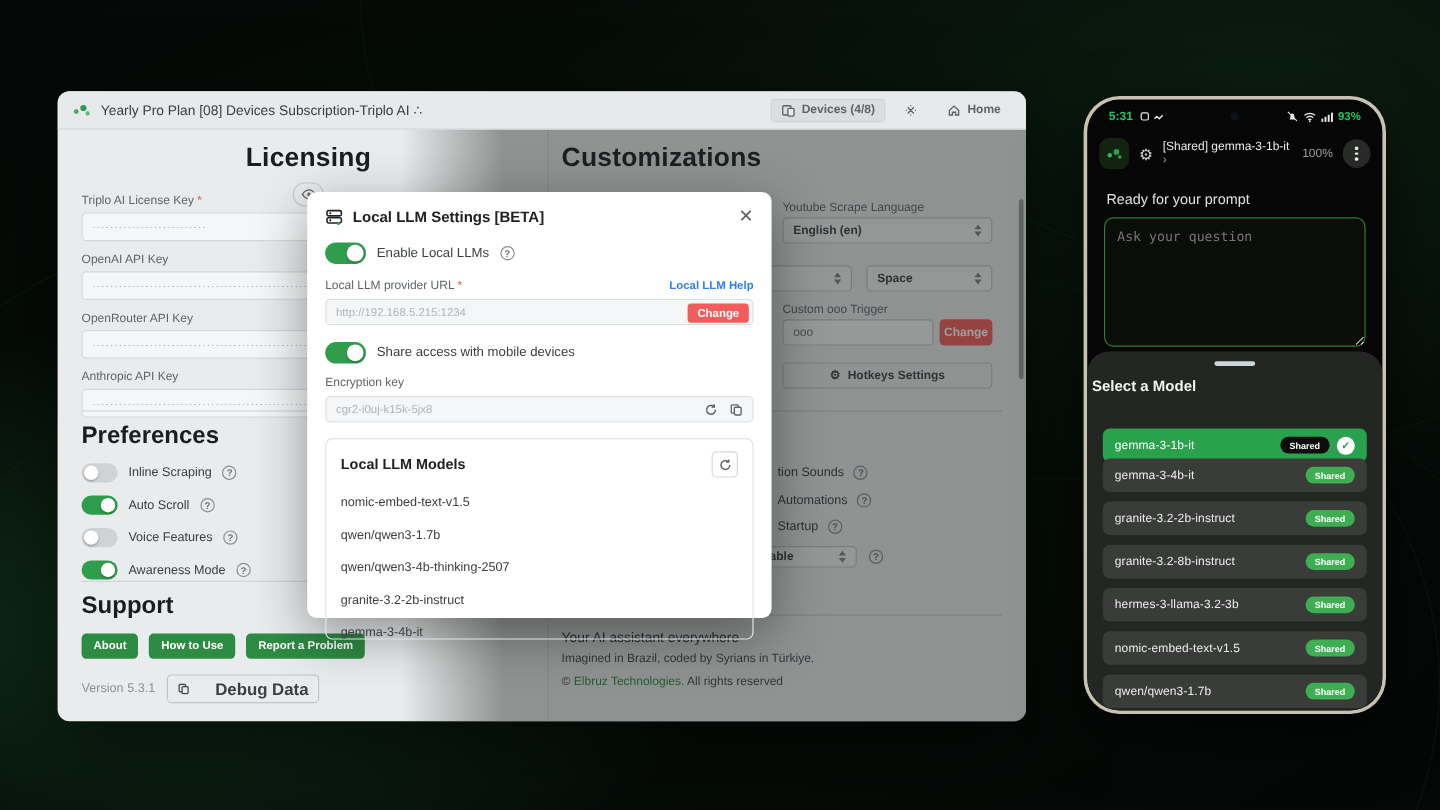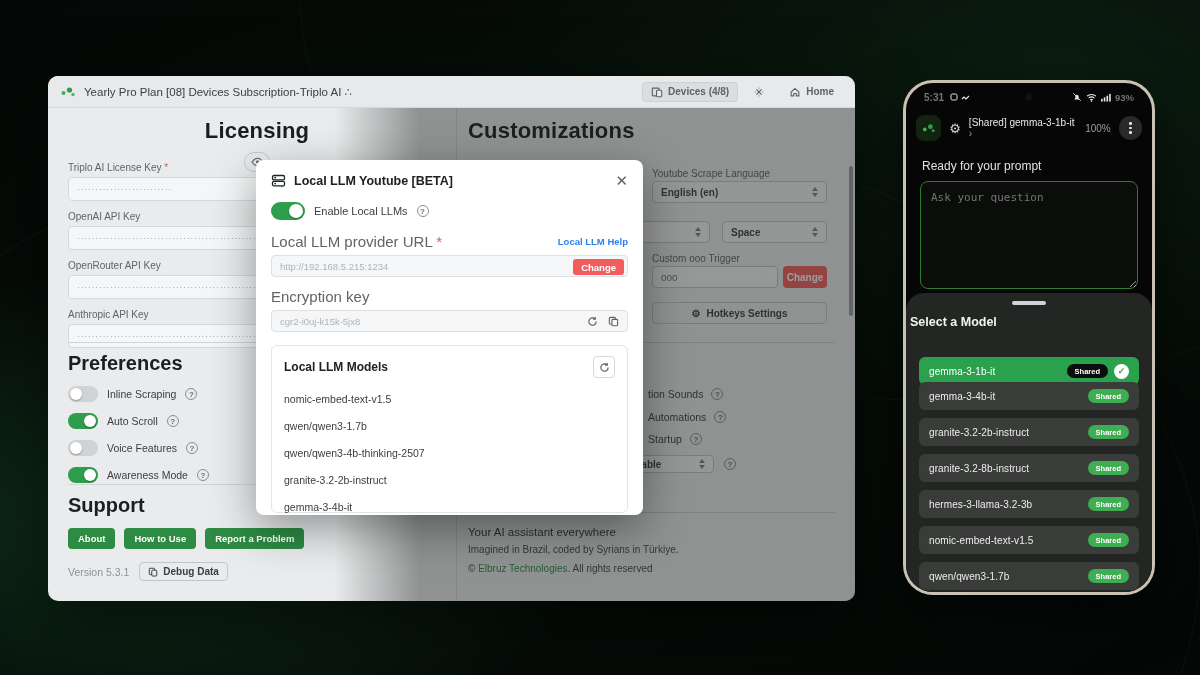--- a/index.html
+++ b/index.html
@@ -59,22 +59,22 @@
   .tlabel{ font-size:10.5px; color:#3c4043; }
   .qmark{ width:12px; height:12px; border:1px solid #8a8f93; border-radius:50%; color:#6a6f73; font-size:8px;
         display:flex; align-items:center; justify-content:center; font-weight:700; }
 
   .support{ position:absolute; left:20px; top:418px; width:378px; z-index:1; }
   .sbtns{ display:flex; gap:9px; margin-top:11px;align-items:flex-end; }
   .gbtn{ background:#2e8b44; color:#fff; border:none; border-radius:4px; font-size:9.5px; font-weight:700;
         padding:5px 10px; cursor:pointer; font-family:inherit; }
   .verrow{ display:flex; align-items:center; gap:10px; margin-top:13px; }
   .version{ font-size:10.5px; color:#8d9296; }
-  .obtn{ display:flex; align-items:center; gap:5px; border:1px solid #c3c6c9; background:transparent; border-radius:4px;
-        padding:3px 8px; font-size:10px; font-weight:700; color:#3c4043; cursor:pointer; font-family:inherit; }
+  .obtn{ display:flex; align-items:center; gap:21px; border:1px solid #c3c6c9; background:transparent; border-radius:4px;
+        padding:3px 8px; font-size:14px; font-weight:700; color:#3c4043; cursor:pointer; font-family:inherit; }
 
   
   .cust-title{ position:absolute; left:420px; top:42px; z-index:1; }
   .clabel{ position:absolute; font-size:10px; color:#5f6468; z-index:1; }
   .sel{ position:absolute; height:22px; border:1px solid #c2c5c7; border-radius:4px; background:#f1f3f4;
         display:flex; align-items:center; padding:0 8px; font-size:10px; font-weight:700; color:#3c4043; z-index:1; cursor:pointer; }
   .cv{ margin-left:auto; display:flex; flex-direction:column; gap:2px; }
   .cv i{ width:0; height:0; border-left:3px solid transparent; border-right:3px solid transparent; }
   .cv .up{ border-bottom:4px solid #7d8286; }
   .cv .dn{ border-top:4px solid #7d8286; }
@@ -103,42 +103,42 @@
   .modal{ position:absolute; left:256px; top:160px; width:387px; height:355px; background:#fff; border-radius:8px;
         box-shadow:0 14px 45px rgba(0,0,0,.38); z-index:5; padding:13px 15px; }
   .m-head{ display:flex; align-items:center; gap:8px; }
   .m-title{ font-size:12.5px; font-weight:600; color:#202124; }
   .m-close{ margin-left:auto; font-size:15px; color:#5f6368; background:none; border:none; cursor:pointer; line-height:1; }
   .m-row{ display:flex; align-items:center; gap:9px; margin-top:14px; }
   .mtg{ width:34px; height:18px; border-radius:9px; background:#2f9e4c; position:relative; flex:0 0 auto; cursor:pointer; }
   .mtg::after{ content:''; position:absolute; width:14px; height:14px; border-radius:50%; background:#fff; top:2px; left:18px;
         box-shadow:0 1px 2px rgba(0,0,0,.3); }
   .m-lbl-row{ display:flex; align-items:center; margin-top:13px; }
-  .m-lbl{ font-size:15px; color:#5f6468; }
+  .m-lbl{ font-size:10px; color:#5f6468; }
   .m-link{ margin-left:auto; font-size:9.5px; font-weight:700; color:#2f80ed; text-decoration:none; }
   .m-input{ position:relative; margin-top:5px; height:22px; border:1px solid #dee1e3; border-radius:4px; background:#f5f6f7;
         display:flex; align-items:center; padding:0 8px; }
   .m-ph{ font-size:9.5px; color:#aeb4b9; }
   .m-change{ position:absolute; right:3px; top:3px; height:16px; padding:0 8px; background:#f25c5c; color:#fff;
         border:none; border-radius:3px; font-size:9.5px; font-weight:700; cursor:pointer; font-family:inherit; }
   .m-inico{ margin-left:auto; display:flex; gap:10px; color:#5f6368; }
   .m-inico svg{ width:11px; height:11px; cursor:pointer; }
   .models{ margin-top:13px; border:1px solid #e2e4e7; border-radius:6px; padding:10px 12px; height:168px; }
   .models-head{ display:flex; align-items:center; }
   .models-title{ font-size:12px; font-weight:700; color:#202124; }
   .sqbtn{ margin-left:auto; width:22px; height:22px; border:1px solid #d6d9db; border-radius:4px; background:#fff;
         display:flex; align-items:center; justify-content:center; color:#5f6368; cursor:pointer; }
   .sqbtn svg{ width:11px; height:11px; }
   .mitem{ font-size:10.5px; color:#3c4043; margin-top:15px; }
 
   
   .phone{ position:absolute; left:903px; top:80px; width:252px; height:515px; border-radius:30px; background:#c9c1b2;
         box-shadow:0 18px 50px rgba(0,0,0,.6); }
   .screen{ position:absolute; inset:3px; border-radius:27px; background:#060606; overflow:hidden; }
-  .sbar{ position:absolute; left:0; right:0; top:6px; height:16px; display:flex; align-items:center; padding:0 18px; color:#737373; }
+  .sbar{ position:absolute; left:0; right:0; top:6px; height:16px; display:flex; align-items:center; padding:0 18px; color:#22c55e; }
   .stime{ font-size:10px; font-weight:700; }
   .s-ic{ display:flex; align-items:center; gap:3px; margin-left:6px; color:#e8e8e8; }
   .s-right{ margin-left:auto; display:flex; align-items:center; gap:4px; }
   .sbatt{ font-size:9.5px; font-weight:700; }
   .hole{ position:absolute; left:50%; top:10px; width:8px; height:8px; margin-left:-4px; border-radius:50%;
         background:#101418; box-shadow:inset 0 0 2px #000; }
   .p-head{ position:absolute; left:10px; right:10px; top:28px; height:34px; display:flex; align-items:center; gap:8px; }
   .p-logo{ width:26px; height:26px; border-radius:8px; background:#12230f; display:flex; align-items:center; justify-content:center; }
   .p-gear{ color:#cfd3cf; font-size:13px; }
   .p-model{ font-size:10px; color:#e8eae8; font-weight:500; }
@@ -377,39 +377,43 @@
 
   <div class="modal">
     <div class="m-head">
       <svg width="15" height="14" viewBox="0 0 15 14">
           <rect x="1.5" y="1.5" width="12" height="4.4" rx="1.4" fill="none" stroke="#202124" stroke-width="1.3"></rect>
           <rect x="1.5" y="7.4" width="12" height="4.4" rx="1.4" fill="none" stroke="#202124" stroke-width="1.3"></rect>
           <circle cx="4.2" cy="3.7" r=".9" fill="#202124"></circle>
           <circle cx="4.2" cy="9.6" r=".9" fill="#202124"></circle>
           <path d="M11 11.2v2.4M9.8 12.4h2.4" stroke="#2f9e4c" stroke-width="1.2"></path>
         </svg>
-      <span class="m-title">Local LLM Youtube [BETA]</span>
+      <span class="m-title">Local LLM Settings [BETA]</span>
       <button class="m-close">✕</button>
     </div>
 
     <div class="m-row">
       <span class="mtg"></span>
       <span class="tlabel" style="font-size:11px;">Enable Local LLMs</span>
       <span class="qmark">?</span>
     </div>
 
     <div class="m-lbl-row">
       <span class="m-lbl"><span>Local LLM provider URL</span> <span style="color:#e05b4f">*</span></span>
       <a class="m-link" href="#">Local LLM Help</a>
     </div>
     <div class="m-input">
       <span class="m-ph">http://192.168.5.215:1234</span>
       <button class="m-change">Change</button>
     </div>
 
+    <div class="m-row">
+      <span class="mtg"></span>
+      <span class="tlabel" style="font-size:11px;">Share access with mobile devices</span>
+    </div>
 
     <div class="m-lbl-row" style="margin-top:11px;">
       <span class="m-lbl">Encryption key</span>
     </div>
     <div class="m-input">
       <span class="m-ph">cgr2-i0uj-k15k-5jx8</span>
       <span class="m-inico">
         <svg viewBox="0 0 12 12">
             <path d="M10 6a4 4 0 1 1-1.2-2.8M9 1v2.4H6.6" fill="none" stroke="currentColor" stroke-width="1.3"></path>
           </svg>

